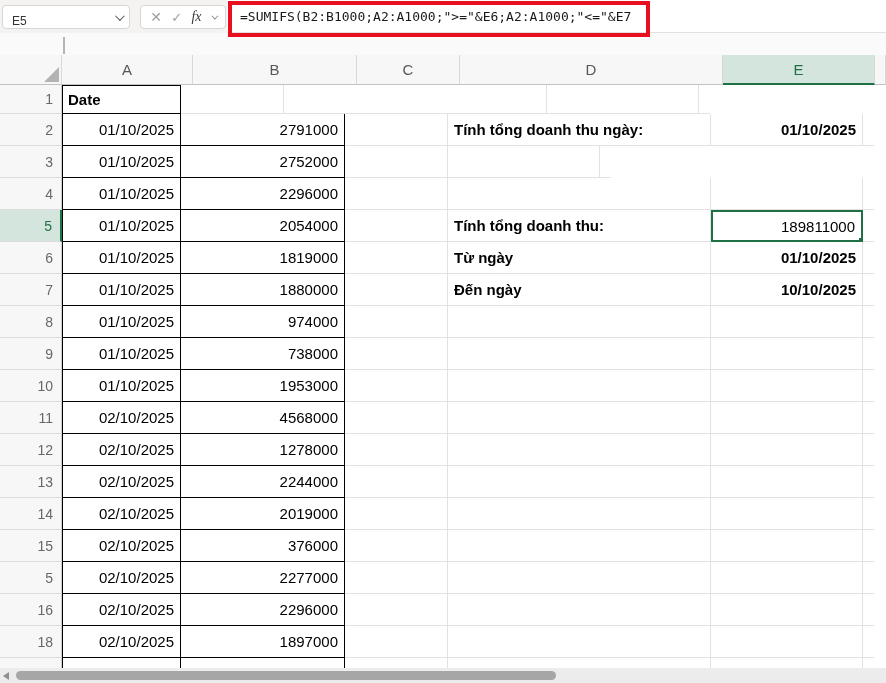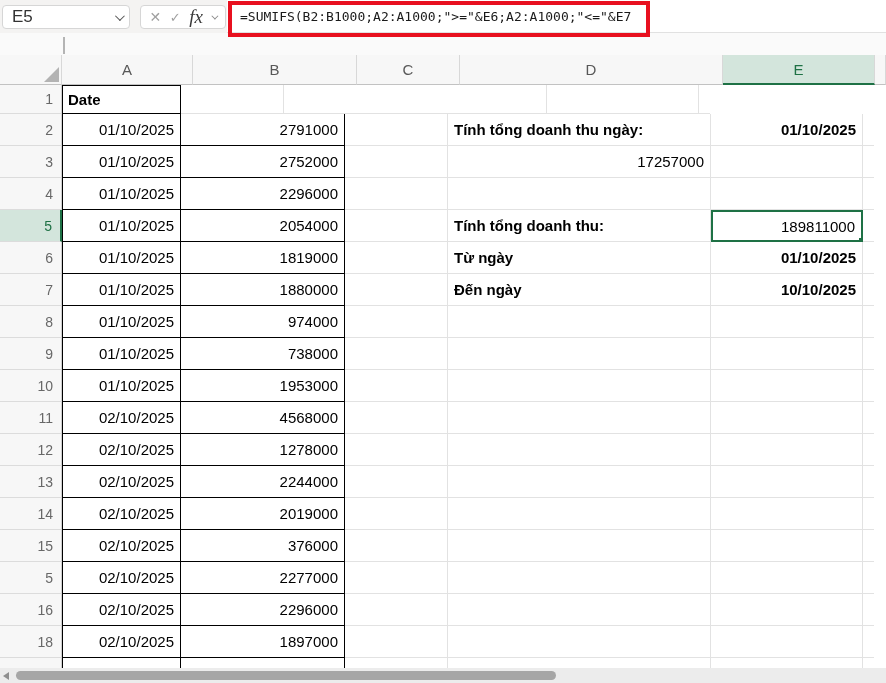--- a/index.html
+++ b/index.html
@@ -10,36 +10,36 @@
     font-family:"Liberation Sans", sans-serif;
   }
 
   
   .topbar { position:absolute; left:0; top:0; width:886px; height:33px; background:#f4f3f2; }
   .gapstrip { position:absolute; left:0; top:33px; width:886px; height:22px; background:#fafafa; }
 
   .namebox {
     position:absolute; left:2px; top:5px; width:128px; height:24px;
     background:#fff; border:1px solid #d6d6d6; border-radius:4px;
-    display:flex; align-items:center; font-size:17px; color:#333;
+    display:flex; align-items:flex-end; font-size:12px; color:#333;
   }
   .namebox .nb-text { padding-left:9px; flex:1; }
   .namebox .nb-chev { width:22px; display:flex; justify-content:center; align-items:center; height:100%; }
   .chev { width:7px; height:7px; border-right:1.6px solid #555; border-bottom:1.6px solid #555;
           transform:rotate(45deg) translateY(-2px); }
   .chev.small { width:5px; height:5px; border-color:#8a8a8a; }
 
   .fxgroup {
     position:absolute; left:140px; top:5px; width:86px; height:24px;
     background:#fff; border:1px solid #d6d6d6; border-radius:4px;
     display:flex; align-items:center; justify-content:space-evenly;
   }
   .icon-x { color:#a0a0a0; font-size:14px; line-height:1; }
   .icon-check { color:#a0a0a0; font-size:13px; line-height:1; }
-  .icon-fx { font-style:italic; font-family:"Liberation Serif", serif; font-size:19px; color:#3a3a3a; }
+  .icon-fx { font-style:italic; font-family:"Liberation Serif", serif; font-size:14px; color:#3a3a3a; }
 
   .formulafield {
     position:absolute; left:227px; top:0; width:659px; height:33px;
     background:#fff; border-bottom:1px solid #e1e1e1;
     display:flex; align-items:center;
     font-family:"DejaVu Sans Mono", monospace; font-size:13px; color:#1a1a1a;
     padding-left:13px; white-space:pre;
   }
   .redbox {
     position:absolute; left:228px; top:1px; width:422px; height:36px;
@@ -155,21 +155,20 @@
         <div class="cell cC"></div>
         <div class="cell cD label">Tính tổng doanh thu ngày:</div>
         <div class="cell cE boldval">01/10/2025</div>
         <div class="cell cF"></div>
       </div>
       <div class="grow">
         <div class="rh">3</div>
         <div class="cell cA">01/10/2025</div>
         <div class="cell cB">2752000</div>
         <div class="cell cC"></div>
-        <div class="cell cD number">17257000</div>
         <div class="cell cE"></div>
         <div class="cell cF"></div>
       </div>
       <div class="grow">
         <div class="rh">4</div>
         <div class="cell cA">01/10/2025</div>
         <div class="cell cB">2296000</div>
         <div class="cell cC"></div>
         <div class="cell cD"></div>
         <div class="cell cE"></div>

